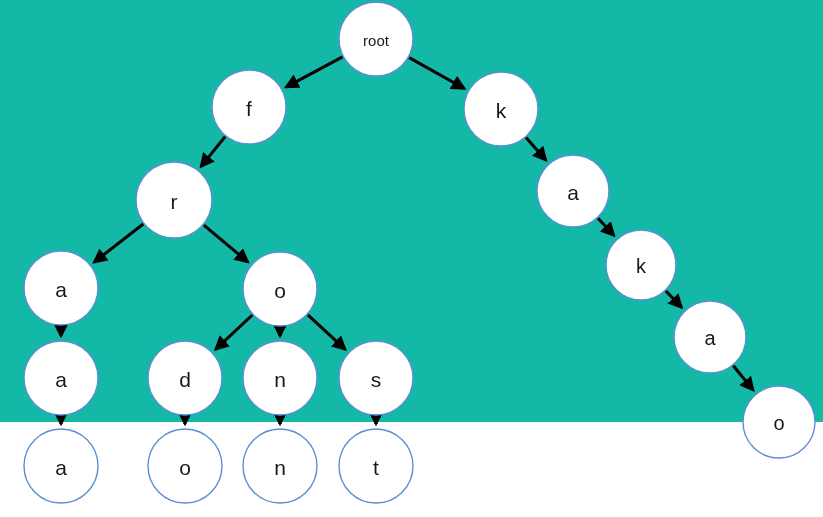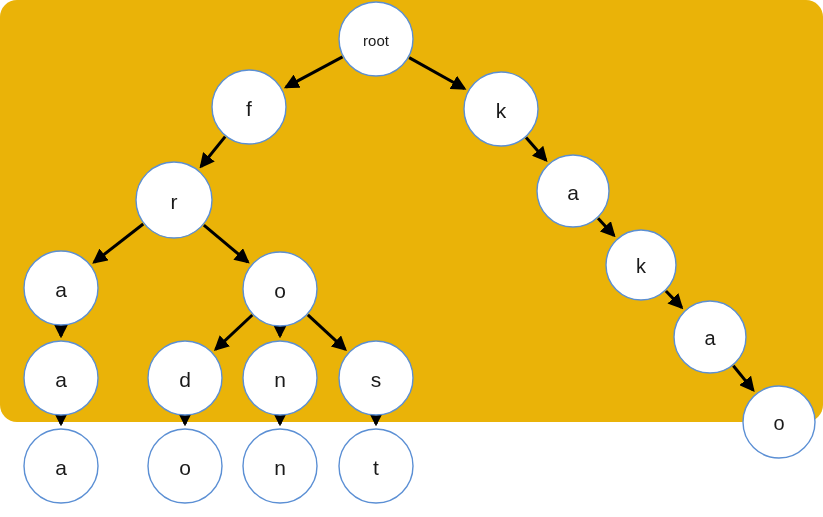--- a/index.html
+++ b/index.html
@@ -10,22 +10,21 @@
   body {
     width: 823px;
     height: 517px;
     font-family: "Liberation Sans", sans-serif;
     overflow: hidden;
   }
   #diagram-root {
     position: relative;
     width: 823px;
     height: 422px;
-    background: #eab308;
-    border-radius: 17px;
+    background: #14b8a6;
   }
   #tree-svg {
     position: absolute;
     top: 0;
     left: 0;
     width: 823px;
     height: 517px;
     display: block;
   }
   .node-circle {

